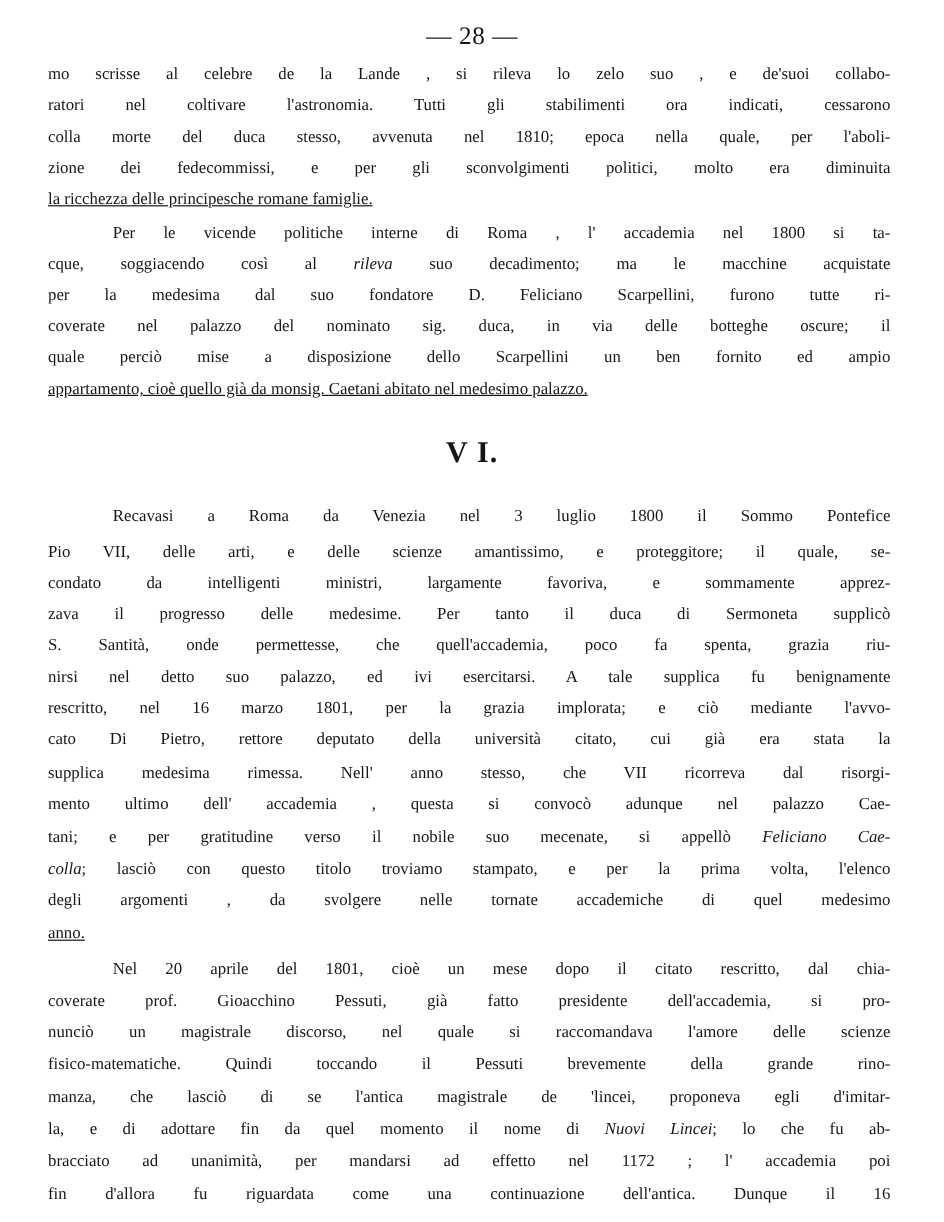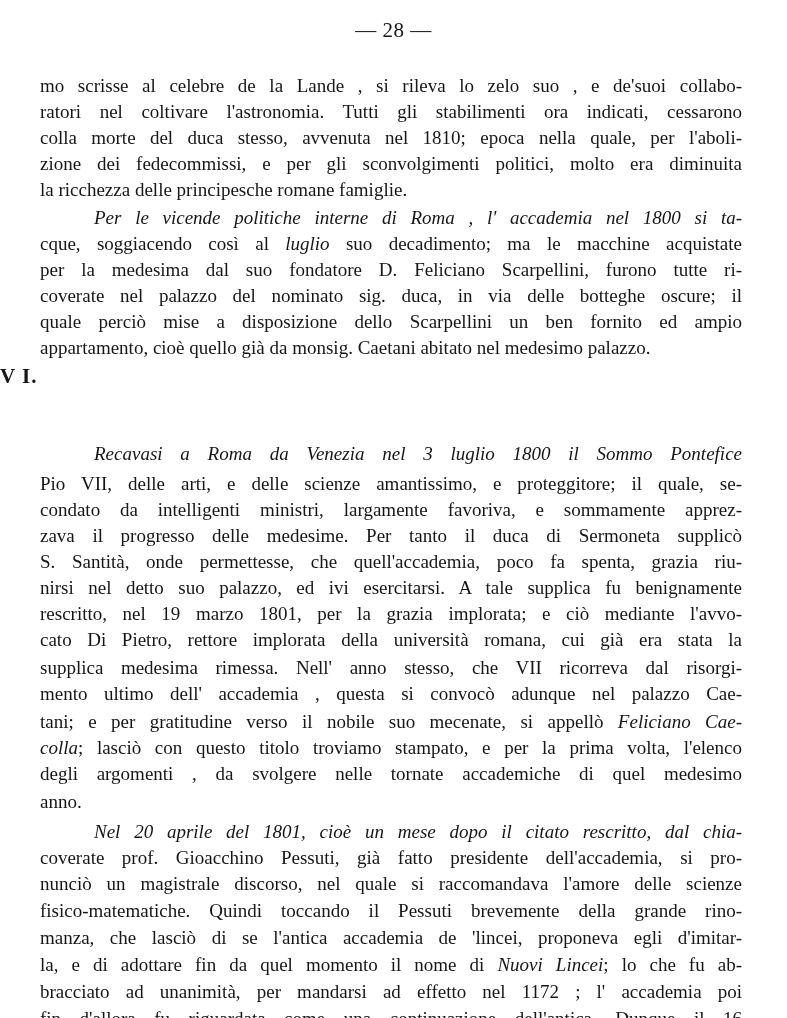--- a/index.html
+++ b/index.html
@@ -8,78 +8,77 @@
       font-family: "Liberation Serif", "DejaVu Serif", serif;
       color: #161616;
     }
     .page { position: absolute; left: 0; top: 14px; width: 651px; height: 1018px; }
     .page-number {
       position: absolute; top: 4px; left: 0; width: 787px; text-align: center;
       font-size: 21px; letter-spacing: 0.5px;
     }
     .line {
       position: absolute; left: 40px; width: 702px;
-      font-size: 19px; line-height: 26px; white-space: nowrap;
+      font-size: 14px; line-height: 26px; white-space: nowrap;
       text-align: justify; text-align-last: justify;
       transform-origin: left center;
-      margin-top: 23px;
     }
-    .line.indent { left: 94px; width: 648px; font-style: italic; }
-    .line.last { text-align-last: left; }
+    .line.indent { left: 94px; width: 648px; }
+    .line.last { text-align-last: left; text-decoration: underline; }
     .heading {
-      position: absolute; top: 350px; left: 0; width: 787px; 
-      font-size: 21px; font-weight: bold; letter-spacing: 1px;
+      position: absolute; top: 350px; left: 0; width: 787px; text-align: center;
+      font-size: 25px; font-weight: bold; letter-spacing: 1px;
     }
     i { font-style: italic; }
   </style>
 </head>
 <body>
 
 <div class="page">
   <div class="page-number">— 28 —</div>
 
   <div>
     <div class="line" style="top:36px">mo scrisse al celebre de la Lande , si rileva lo zelo suo , e de'suoi collabo-</div>
     <div class="line" style="top:62px">ratori nel coltivare l'astronomia. Tutti gli stabilimenti ora indicati, cessarono</div>
     <div class="line" style="top:88px">colla morte del duca stesso, avvenuta nel 1810; epoca nella quale, per l'aboli-</div>
     <div class="line" style="top:114px">zione dei fedecommissi, e per gli sconvolgimenti politici, molto era diminuita</div>
     <div class="line last" style="top:140px">la ricchezza delle principesche romane famiglie.</div>
   </div>
 
   <div>
     <div class="line indent" style="top:168px">Per le vicende politiche interne di Roma , l' accademia nel 1800 si ta-</div>
-    <div class="line" style="top:194px"><span>cque, soggiacendo così al </span><i>luglio</i><span> suo decadimento; ma le macchine acquistate</span></div>
+    <div class="line" style="top:194px"><span>cque, soggiacendo così al </span><i>rileva</i><span> suo decadimento; ma le macchine acquistate</span></div>
     <div class="line" style="top:220px">per la medesima dal suo fondatore D. Feliciano Scarpellini, furono tutte ri-</div>
     <div class="line" style="top:246px">coverate nel palazzo del nominato sig. duca, in via delle botteghe oscure; il</div>
     <div class="line" style="top:272px">quale perciò mise a disposizione dello Scarpellini un ben fornito ed ampio</div>
     <div class="line last" style="top:298px">appartamento, cioè quello già da monsig. Caetani abitato nel medesimo palazzo.</div>
   </div>
 
   <div class="heading">V I.</div>
 
   <div>
     <div class="line indent" style="top:404px">Recavasi a Roma da Venezia nel 3 luglio 1800 il Sommo Pontefice</div>
     <div class="line" style="top:434px">Pio VII, delle arti, e delle scienze amantissimo, e proteggitore; il quale, se-</div>
     <div class="line" style="top:460px">condato da intelligenti ministri, largamente favoriva, e sommamente apprez-</div>
     <div class="line" style="top:486px">zava il progresso delle medesime. Per tanto il duca di Sermoneta supplicò</div>
     <div class="line" style="top:512px">S. Santità, onde permettesse, che quell'accademia, poco fa spenta, grazia riu-</div>
     <div class="line" style="top:538px">nirsi nel detto suo palazzo, ed ivi esercitarsi. A tale supplica fu benignamente</div>
-    <div class="line" style="top:564px">rescritto, nel 19 marzo 1801, per la grazia implorata; e ciò mediante l'avvo-</div>
-    <div class="line" style="top:590px">cato Di Pietro, rettore implorata della università romana, cui già era stata la</div>
+    <div class="line" style="top:564px">rescritto, nel 16 marzo 1801, per la grazia implorata; e ciò mediante l'avvo-</div>
+    <div class="line" style="top:590px">cato Di Pietro, rettore deputato della università citato, cui già era stata la</div>
     <div class="line" style="top:618px">supplica medesima rimessa. Nell' anno stesso, che VII ricorreva dal risorgi-</div>
     <div class="line" style="top:644px">mento ultimo dell' accademia , questa si convocò adunque nel palazzo Cae-</div>
     <div class="line" style="top:672px"><span>tani; e per gratitudine verso il nobile suo mecenate, si appellò </span><i>Feliciano Cae-</i></div>
     <div class="line" style="top:698px"><i>colla</i><span>; lasciò con questo titolo troviamo stampato, e per la prima volta, l'elenco</span></div>
     <div class="line" style="top:724px">degli argomenti , da svolgere nelle tornate accademiche di quel medesimo</div>
     <div class="line last" style="top:752px">anno.</div>
   </div>
 
   <div>
     <div class="line indent" style="top:782px">Nel 20 aprile del 1801, cioè un mese dopo il citato rescritto, dal chia-</div>
     <div class="line" style="top:808px">coverate prof. Gioacchino Pessuti, già fatto presidente dell'accademia, si pro-</div>
     <div class="line" style="top:834px">nunciò un magistrale discorso, nel quale si raccomandava l'amore delle scienze</div>
     <div class="line" style="top:861px">fisico-matematiche. Quindi toccando il Pessuti brevemente della grande rino-</div>
-    <div class="line" style="top:888px">manza, che lasciò di se l'antica accademia de 'lincei, proponeva egli d'imitar-</div>
+    <div class="line" style="top:888px">manza, che lasciò di se l'antica magistrale de 'lincei, proponeva egli d'imitar-</div>
     <div class="line" style="top:915px"><span>la, e di adottare fin da quel momento il nome di </span><i>Nuovi Lincei</i><span>; lo che fu ab-</span></div>
     <div class="line" style="top:942px">bracciato ad unanimità, per mandarsi ad effetto nel 1172 ; l' accademia poi</div>
     <div class="line" style="top:969px">fin d'allora fu riguardata come una continuazione dell'antica. Dunque il 16</div>
   </div>
 </div>
 
 </body></html>

